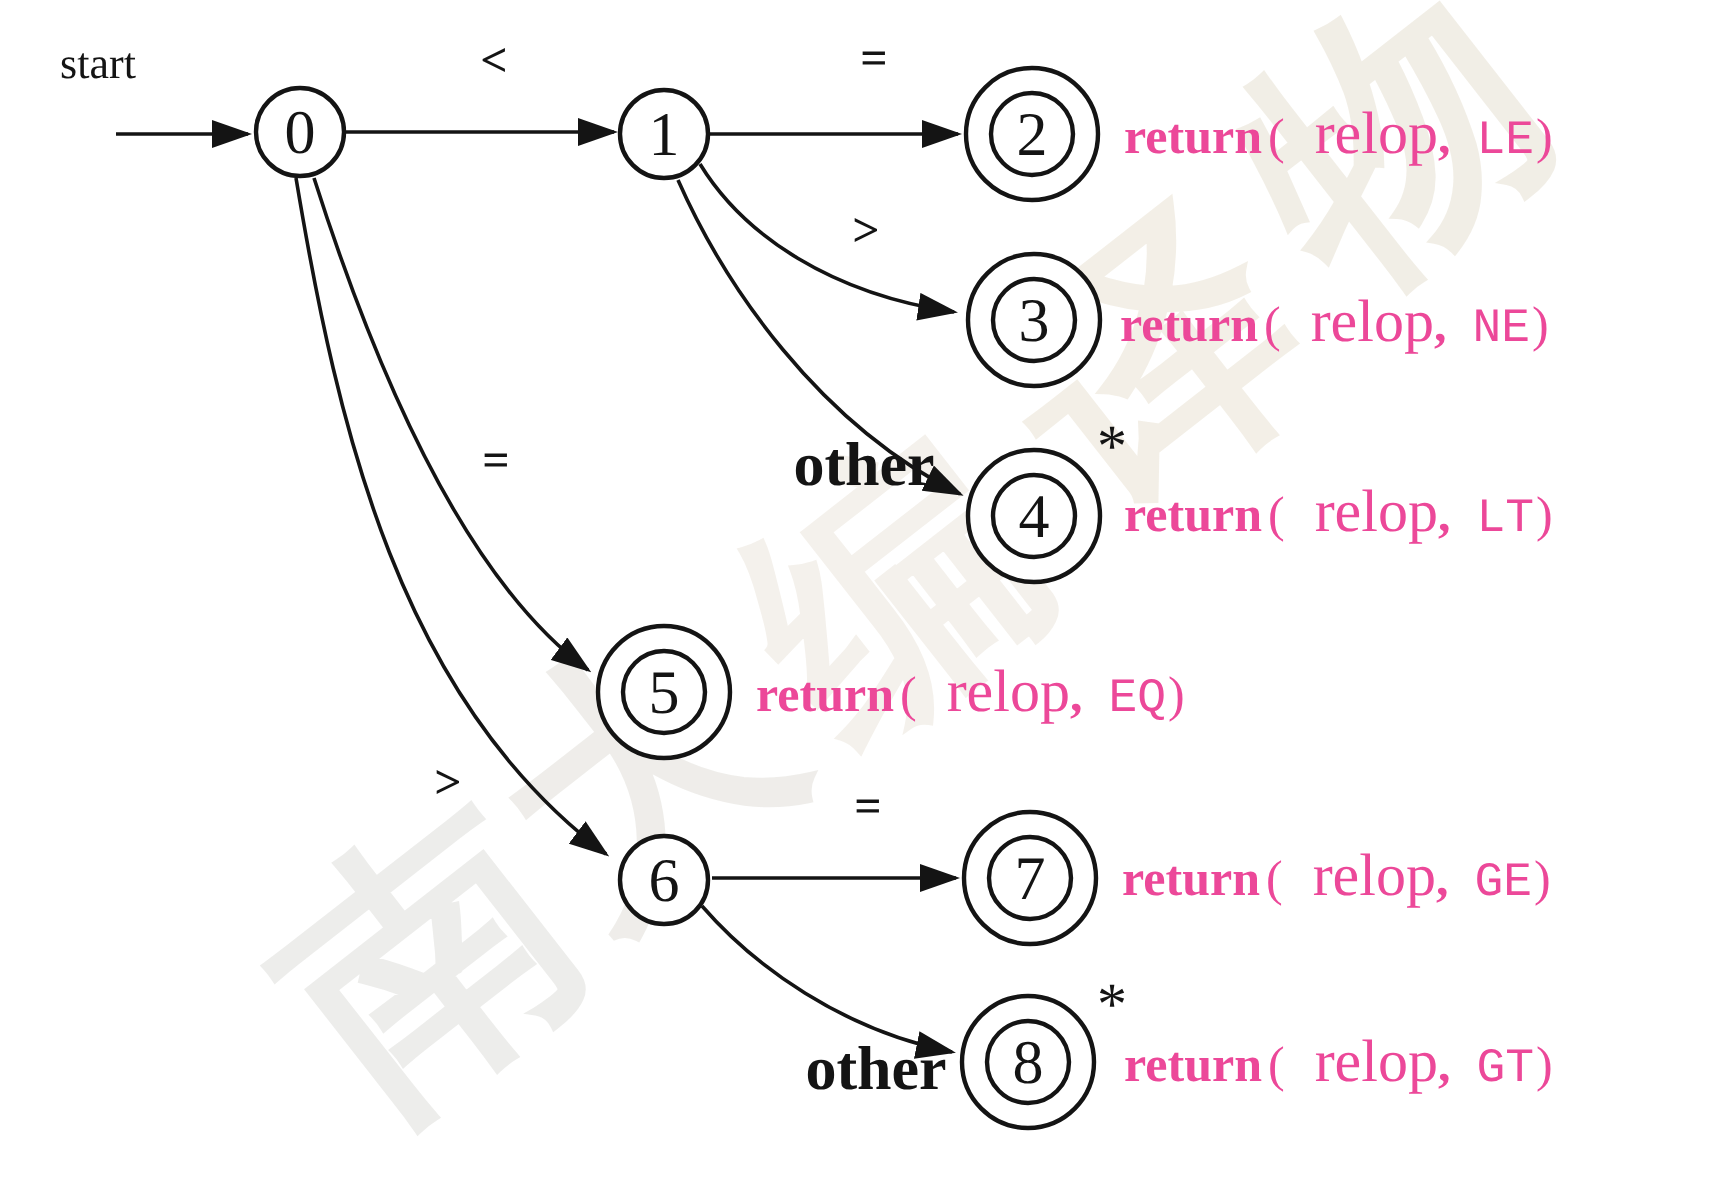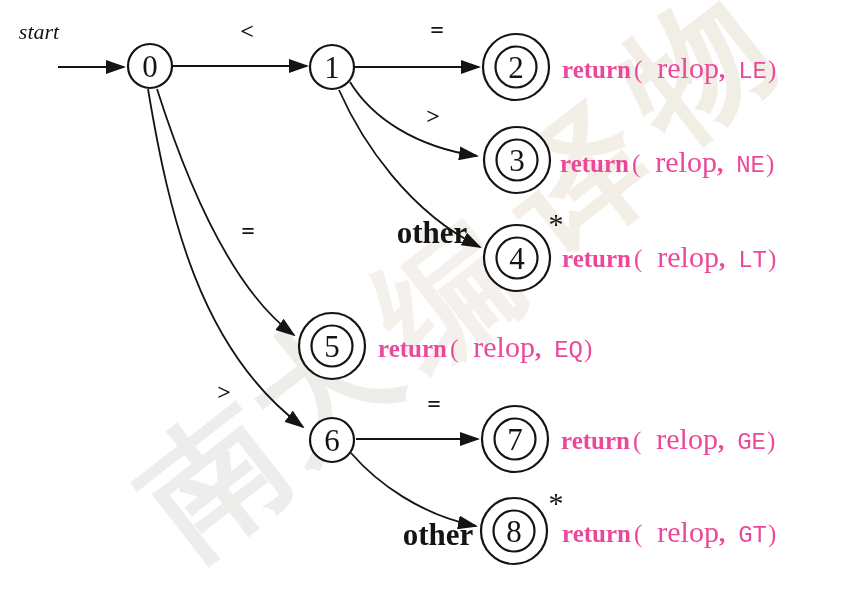--- a/index.html
+++ b/index.html
@@ -75,21 +75,21 @@
       <circle cx="332" cy="346" r="33"></circle>
       <circle cx="332" cy="346" r="20.5"></circle>
       <circle cx="332" cy="440" r="22"></circle>
       <circle cx="515" cy="439" r="33"></circle>
       <circle cx="515" cy="439" r="20.5"></circle>
       <circle cx="514" cy="531" r="33"></circle>
       <circle cx="514" cy="531" r="20.5"></circle>
     </g>
   </svg>
 
-  <span class="lbl start" style="left:39px;top:32px;font-style:italic;">start</span>
+  <span class="lbl start" style="left:49px;top:32px;">start</span>
 
   <span class="lbl num" style="left:150px;top:66px;">0</span>
   <span class="lbl num" style="left:332px;top:67px;">1</span>
   <span class="lbl num" style="left:516px;top:67px;">2</span>
   <span class="lbl num" style="left:517px;top:160px;">3</span>
   <span class="lbl num" style="left:517px;top:258px;">4</span>
   <span class="lbl num" style="left:332px;top:346px;">5</span>
   <span class="lbl num" style="left:332px;top:440px;">6</span>
   <span class="lbl num" style="left:515px;top:439px;">7</span>
   <span class="lbl num" style="left:514px;top:531px;">8</span>

